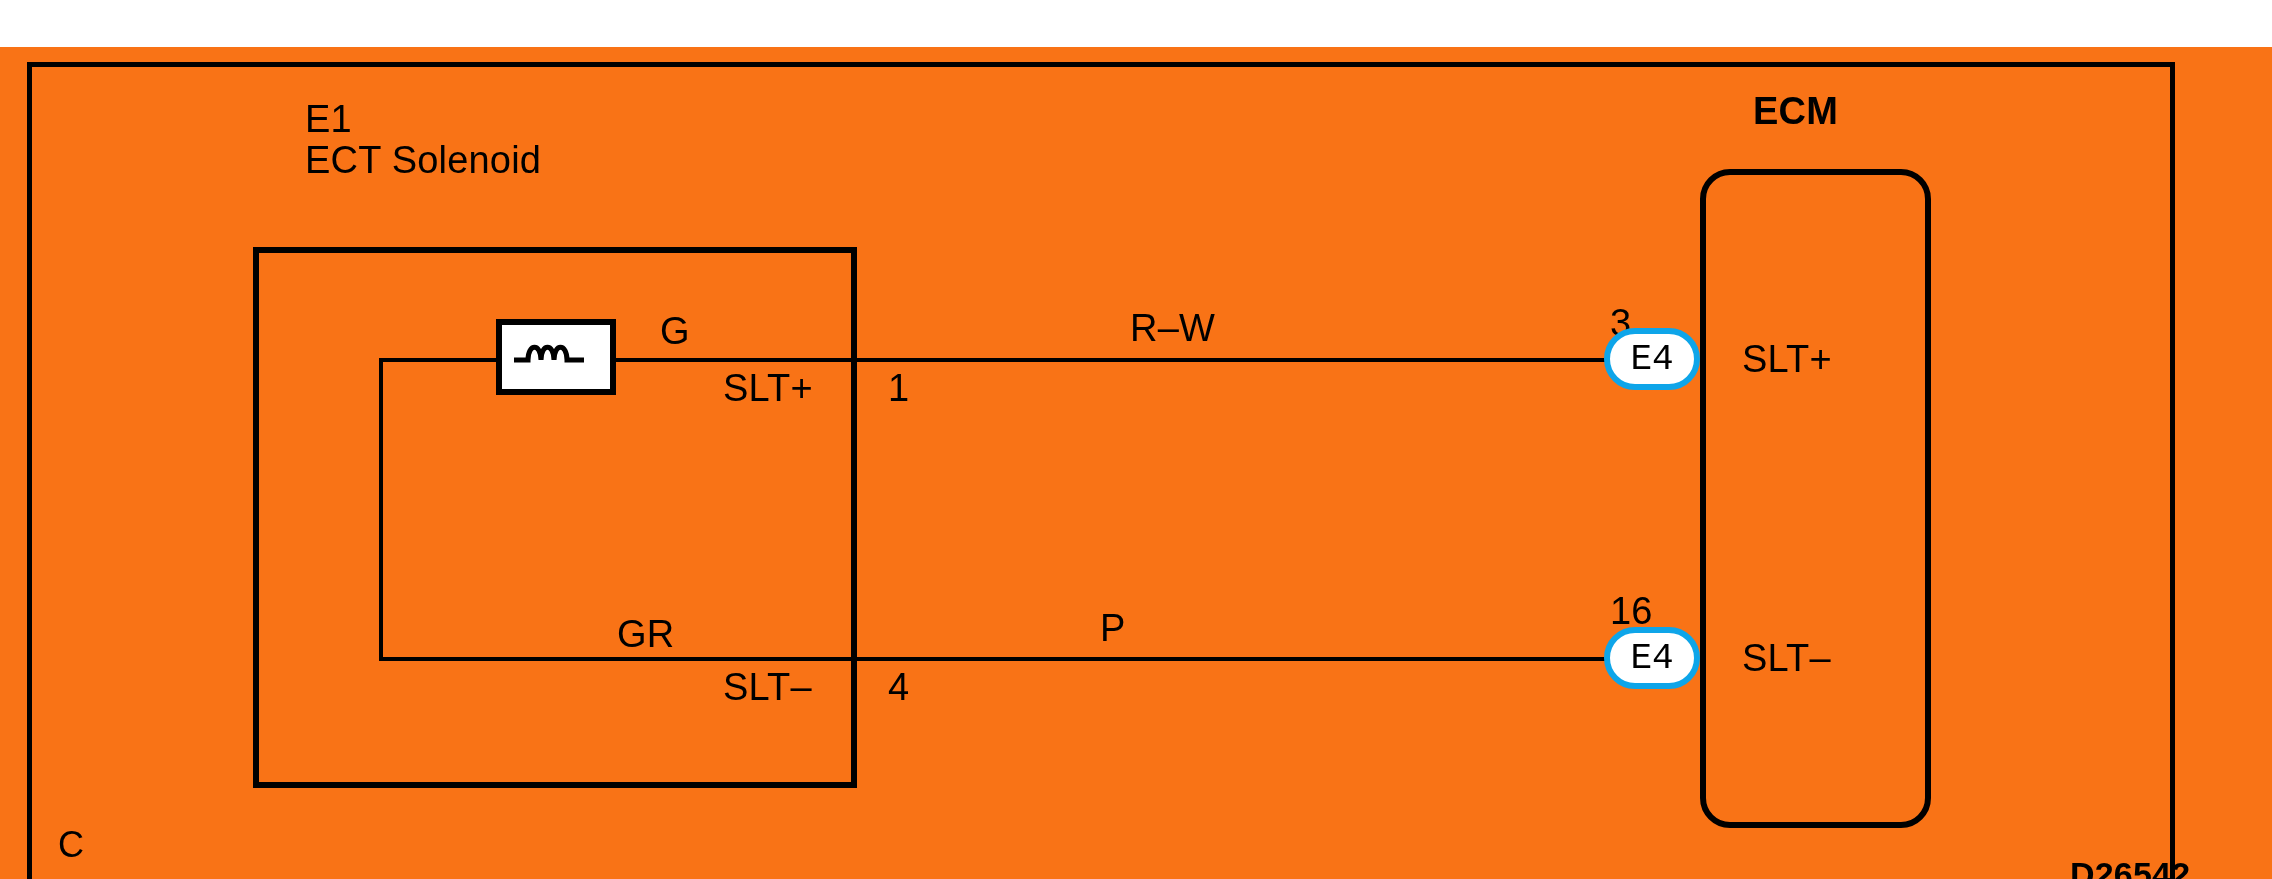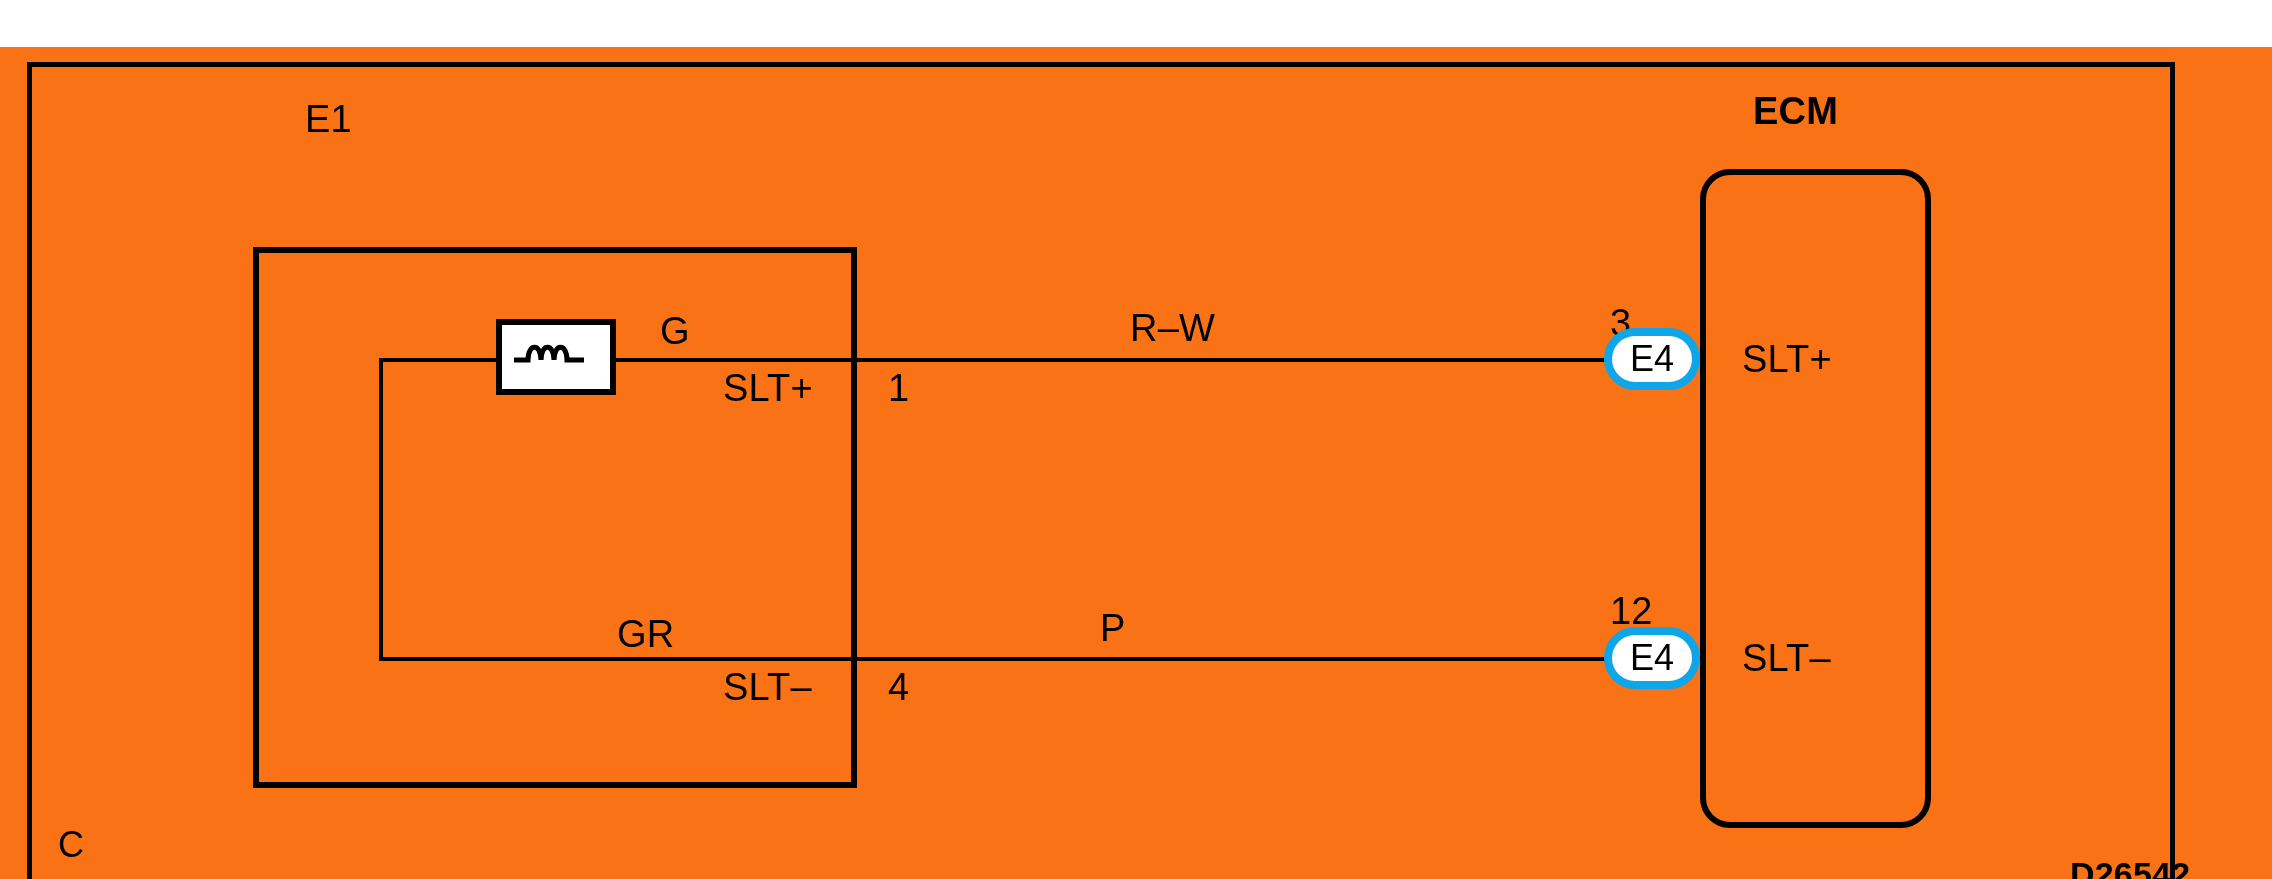--- a/index.html
+++ b/index.html
@@ -96,41 +96,42 @@
     top: 272px;
     width: 120px;
     height: 76px;
   }
 
   
   .terminal-oval {
     position: absolute;
     width: 96px;
     height: 62px;
-    border: 8px solid #0ea5e9;
+    border: 6px solid #0ea5e9;
     border-radius: 32px;
     box-sizing: border-box;
     background: #ffffff;
     display: flex;
     align-items: center;
     justify-content: center;
     font-size: 36px;
-    font-family: Liberation Sans, sans-serif;
+    font-family: Liberation Mono, monospace;
     color: #000000;
   }
 </style>
 </head>
 <body>
 
 <div id="canvas">
 
   <div class="outer-frame"></div>
 
   <div class="lbl" style="left:305px; top:53px;">E1</div>
 
+  <div class="lbl" style="left:305px; top:94px;">ECT Solenoid</div>
 
   <div class="connector-box"></div>
 
   <div class="wire-v" style="left:379px; top:311px; height:301px;"></div>
 
   <div class="wire-h" style="left:379px; top:311px; width:480px;"></div>
 
   <div class="wire-h" style="left:379px; top:610px; width:480px;"></div>
 
   <div class="coil-box"></div>
@@ -159,21 +160,21 @@
   <div class="lbl" style="left:1753px; top:45px;font-weight:bold;">ECM</div>
 
   <div class="ecm-box"></div>
 
   <div class="lbl" style="left:1610px; top:257px;">3</div>
 
   <div class="terminal-oval" style="left:1604px; top:281px;">E4</div>
 
   <div class="lbl" style="left:1742px; top:293px;">SLT+</div>
 
-  <div class="lbl" style="left:1610px; top:545px;">12</div>
+  <div class="lbl" style="left:1610px; top:545px;">16</div>
 
   <div class="terminal-oval" style="left:1604px; top:580px;">E4</div>
 
   <div class="lbl" style="left:1742px; top:592px;">SLT–</div>
 
   <div class="lbl" style="left:58px; top:780px; font-size:36px;">C</div>
 
   <div class="lbl lbl-small" style="left:2070px; top:810px;">D26542</div>
 
 </div>

